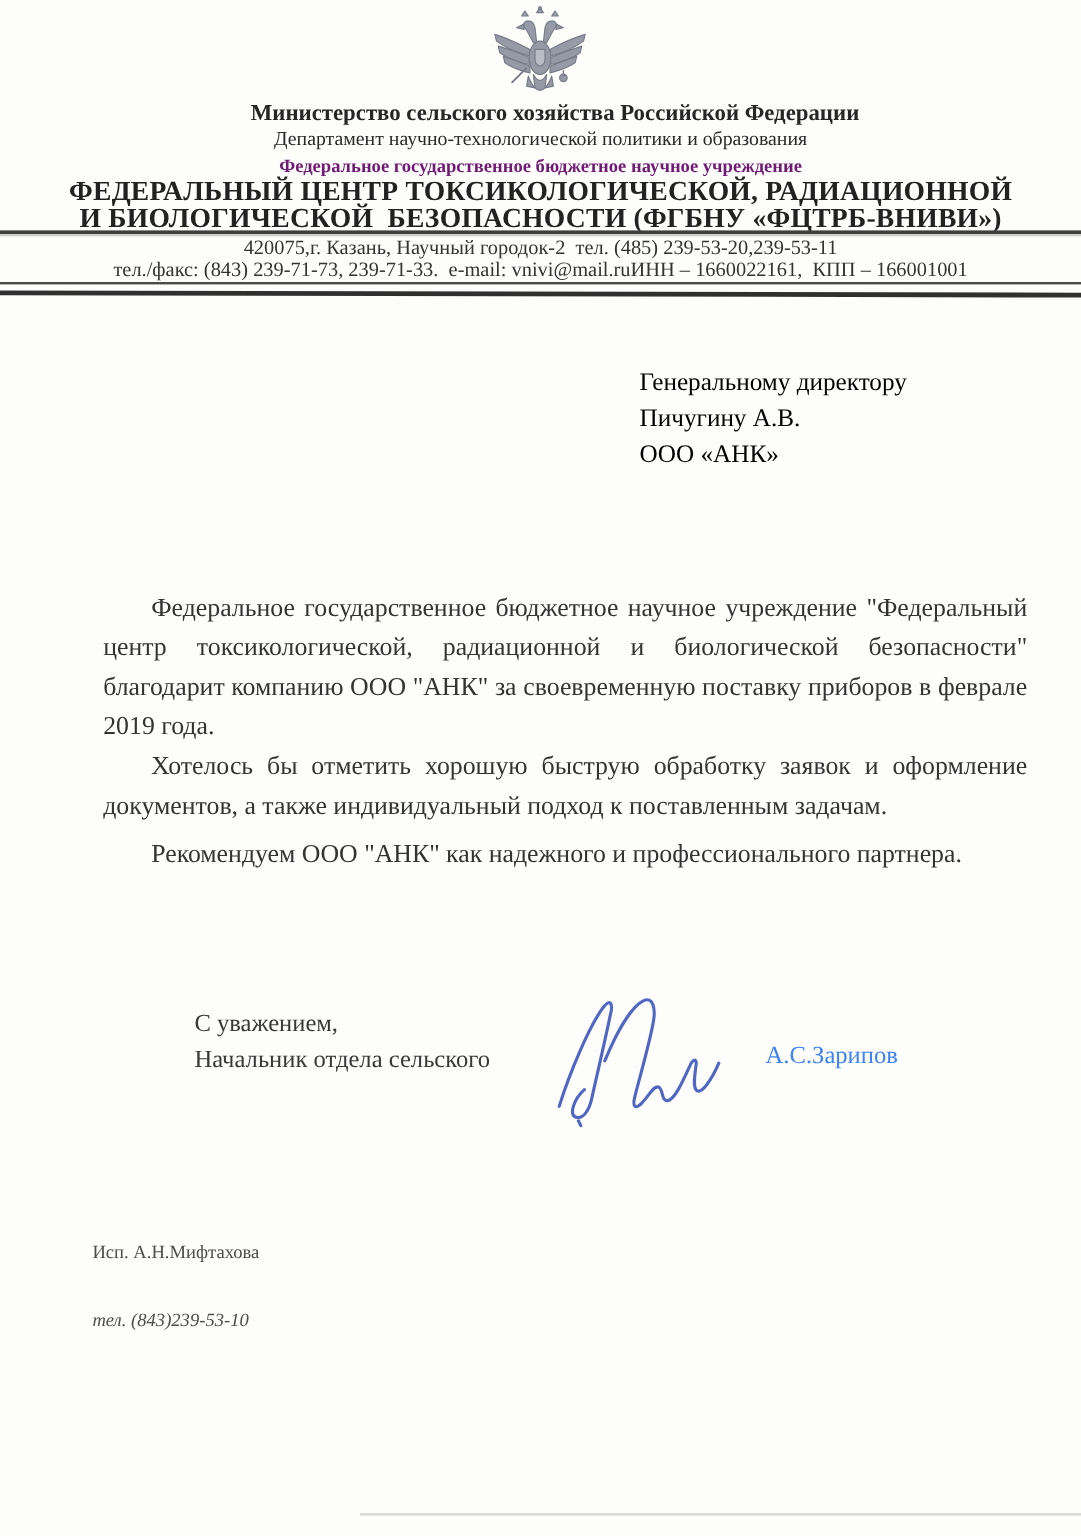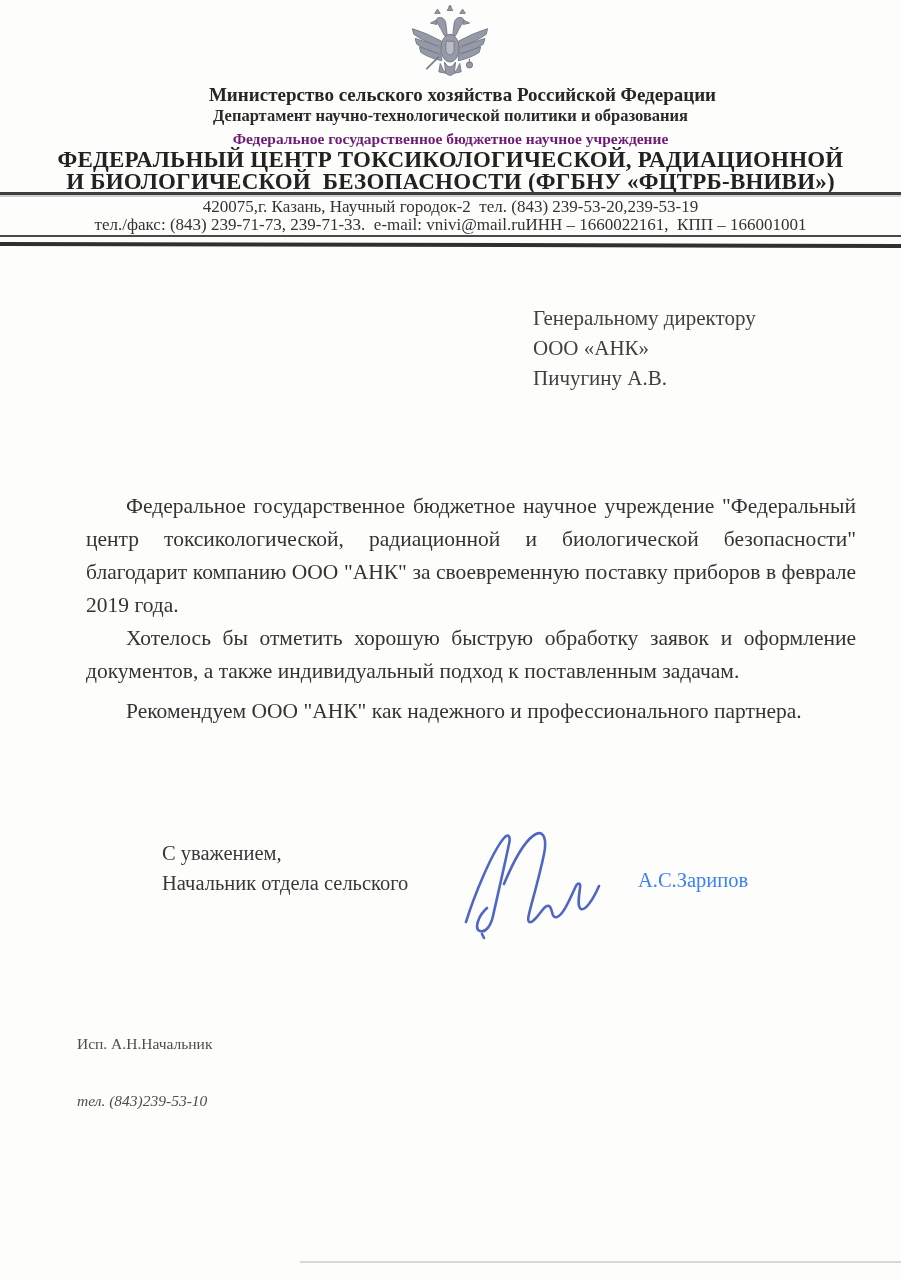--- a/index.html
+++ b/index.html
@@ -20,39 +20,39 @@
     left: 408px; top: 5px;
     width: 84px; height: 78px;
   }
   .center-line {
     position: absolute;
     left: 0; width: 901px;
     text-align: center;
     white-space: pre;
   }
   .ministry     { top: 84px;  font-size: 19px;   font-weight: bold; color: #262626; margin-left: 12px; }
-  .department   { top: 106px; font-size: 16.5px; font-weight: bold; color: #2a2a2a; }
+  .department   { top: 106px; font-size: 16.5px; font-weight: normal; color: #2a2a2a; }
   .org-type     { top: 130px; font-size: 15.5px; font-weight: bold; color: #701a75; }
   .org-caps-1   { top: 147px; font-size: 23px;   font-weight: bold; color: #222; letter-spacing: 0.2px; }
   .org-caps-2   { top: 169px; font-size: 23px;   font-weight: bold; color: #222; letter-spacing: 0.2px; }
   .address-line { top: 197px; font-size: 17px; color: #333; }
   .contact-line { top: 215px; font-size: 17px; color: #333; }
   .rule {
     position: absolute; left: 0; width: 901px;
     background: #3a3a3a;
   }
   .rule-title { top: 192px; height: 3px;   background: #3f3f3f; box-shadow: 0 2px 0 rgba(70,70,70,.25); }
   .rule-thin  { top: 235px; height: 2px;   background: #4a4a4a; }
   .rule-thick { top: 243px; height: 3.5px; background: #303030; transform: rotate(0.12deg); }
   
   .recipient {
     position: absolute;
     left: 533px; top: 303px;
     font-size: 21px; line-height: 30px;
-    color: #404040;
+    color: #000000;
   }
   
   .para {
     position: absolute;
     left: 86px; width: 770px;
     font-size: 21.5px; line-height: 33px;
     text-align: justify;
     text-indent: 40px;
     color: #333;
   }
@@ -135,30 +135,30 @@
   </svg>
 
   <div class="center-line ministry">Министерство сельского хозяйства Российской Федерации</div>
   <div class="center-line department">Департамент научно-технологической политики и образования</div>
   <div class="center-line org-type">Федеральное государственное бюджетное научное учреждение</div>
   <div class="center-line org-caps-2">И БИОЛОГИЧЕСКОЙ  БЕЗОПАСНОСТИ (ФГБНУ «ФЦТРБ-ВНИВИ»)</div>
   <div class="center-line org-caps-1">ФЕДЕРАЛЬНЫЙ ЦЕНТР ТОКСИКОЛОГИЧЕСКОЙ, РАДИАЦИОННОЙ</div>
 
   <div class="rule rule-title"></div>
 
-  <div class="center-line address-line">420075,г. Казань, Научный городок-2  тел. (843) 239-53-20,239-53-19</div>
+  <div class="center-line address-line">420075,г. Казань, Научный городок-2  тел. (485) 239-53-20,239-53-11</div>
   <div class="center-line contact-line">тел./факс: (843) 239-71-73, 239-71-33.  e-mail: vnivi@mail.ruИНН – 1660022161,  КПП – 166001001</div>
 
   <div class="rule rule-thin"></div>
   <div class="rule rule-thick"></div>
 
   <div class="recipient">
     <div>Генеральному директору</div>
+    <div>Пичугину А.В.</div>
     <div>ООО «АНК»</div>
-    <div>Пичугину А.В.</div>
   </div>
 
   <div class="para para-1">Федеральное государственное бюджетное научное учреждение "Федеральный центр токсикологической, радиационной и биологической безопасности" благодарит компанию ООО "АНК" за своевременную поставку приборов в феврале 2019 года.</div>
   <div class="para para-2">Хотелось бы отметить хорошую быструю обработку заявок и оформление документов, а также индивидуальный подход к поставленным задачам.</div>
   <div class="para para-3">Рекомендуем ООО "АНК" как надежного и профессионального партнера.</div>
 
   <div class="closing">
     <div>С уважением,</div>
     <div>Начальник отдела сельского</div>
   </div>
@@ -166,17 +166,17 @@
   <svg class="signature-svg" viewBox="0 0 178 118" aria-hidden="true">
     <g fill="none" stroke="#3d57bd" stroke-width="2.6" stroke-linecap="round" stroke-linejoin="round" opacity="0.9">
       <path d="M14,98 C22,72 40,28 52,14 C56,9 59,12 57,20 C52,44 45,74 41,92 C39,101 34,109 28,107 C22,105 26,92 35,84"></path>
       <path d="M52,60 C62,36 74,15 84,10 C92,6 95,16 92,30 C88,50 81,74 77,90 C75,98 77,101 83,95 C89,89 93,80 97,82 C101,84 99,95 105,93 C111,91 117,77 123,64 C125,59 129,57 128,64 C127,72 125,83 129,85 C133,87 141,76 147,62"></path>
       <path d="M30,110 l2,4"></path>
     </g>
   </svg>
 
   <div class="signer-name">А.С.Зарипов</div>
 
-  <div class="executor">Исп. А.Н.Начальник</div>
+  <div class="executor">Исп. А.Н.Мифтахова</div>
   <div class="exec-phone">тел. (843)239-53-10</div>
 
   <div class="bottom-artifact"></div>
 </div>
 
 </body></html>

